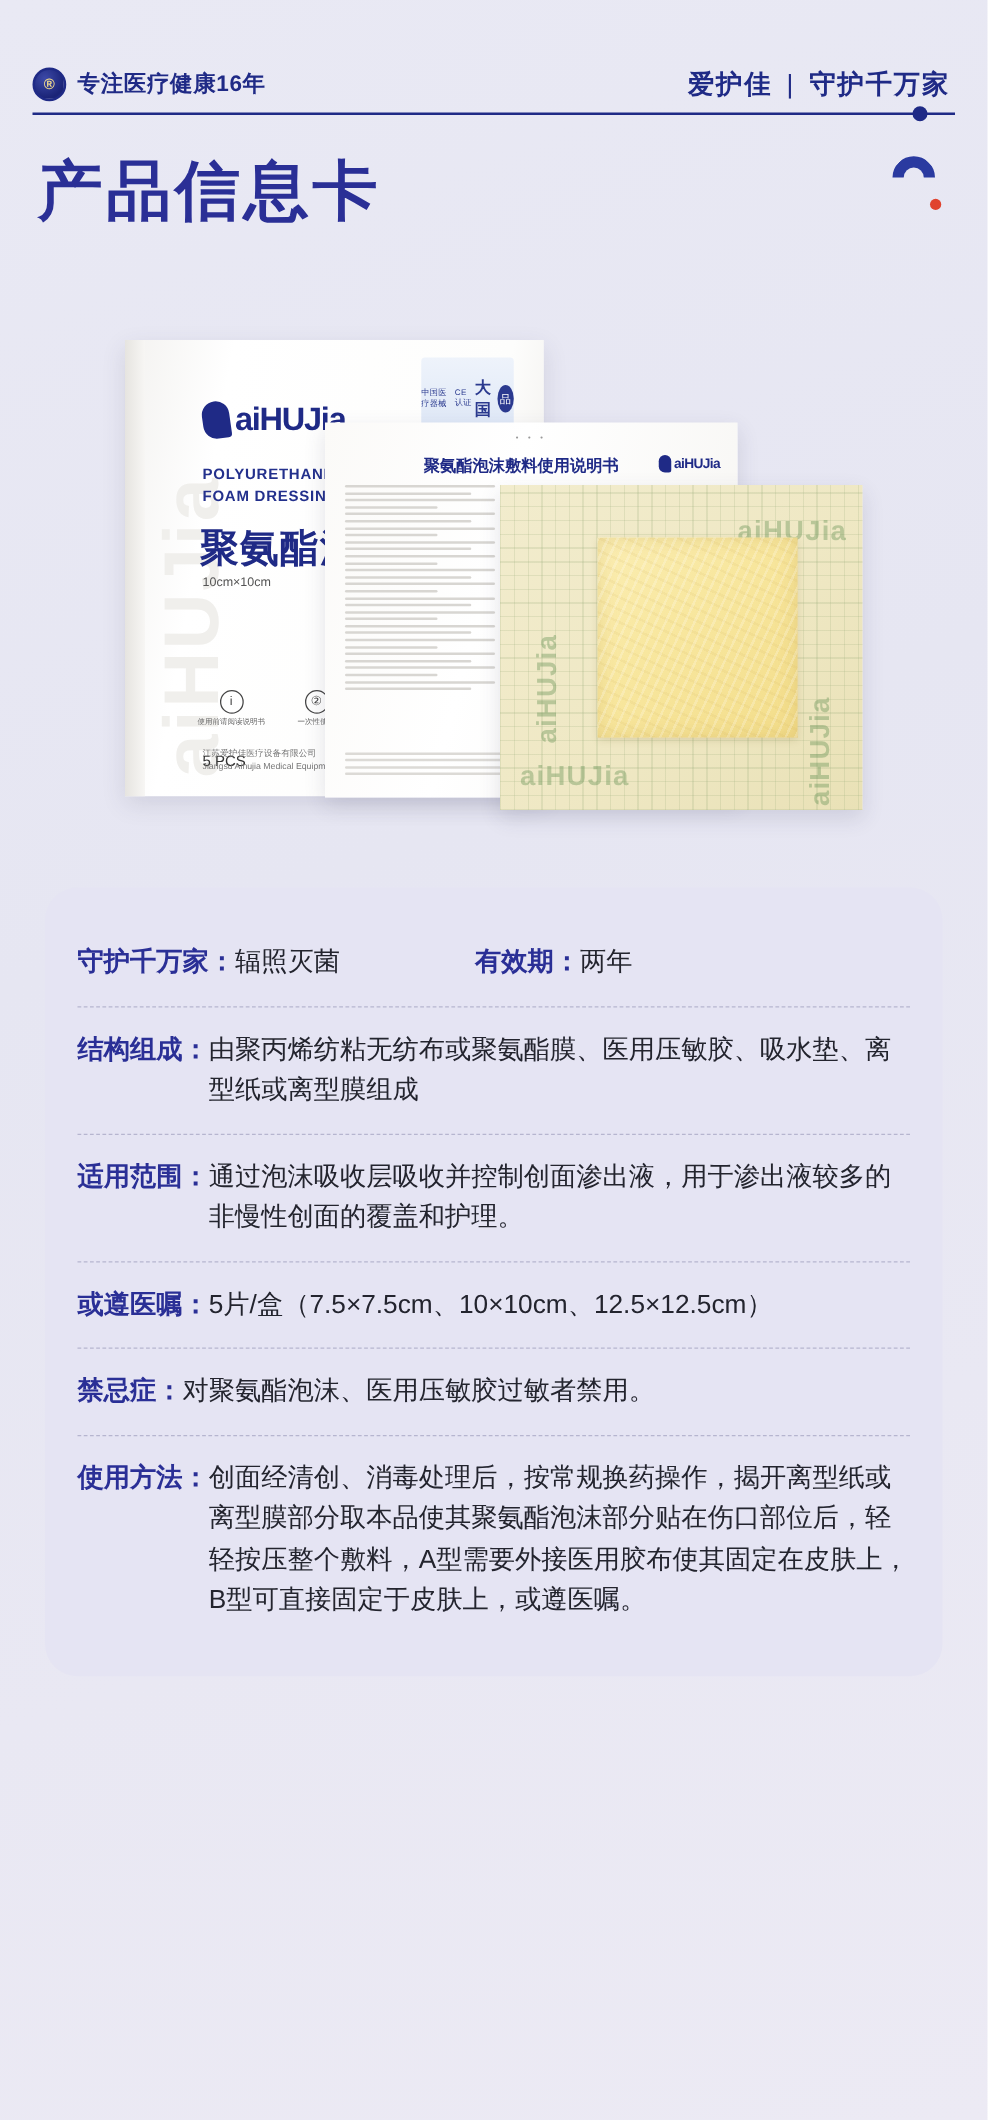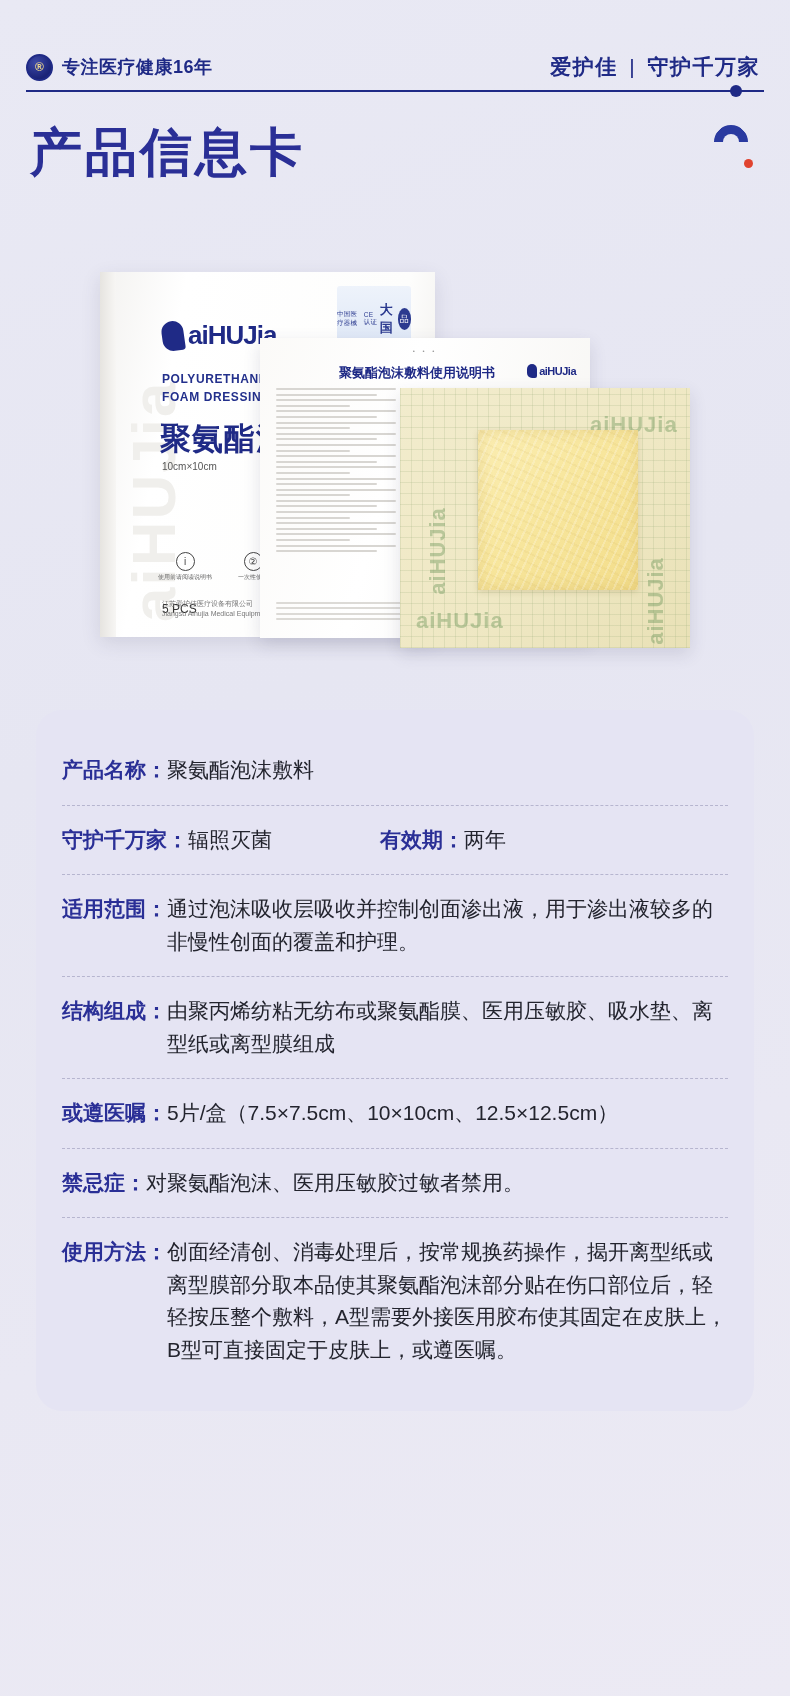--- a/index.html
+++ b/index.html
@@ -350,47 +350,43 @@
     <div class="wm v" style="left:-6px; top:150px;">aiHUJia</div>
     <div class="wm" style="left:190px; top:24px;">aiHUJia</div>
     <div class="wm v" style="right:-10px; top:200px;">aiHUJia</div>
     <div class="wm" style="left:16px; bottom:14px;">aiHUJia</div>
     <div class="foam"></div>
   </div>
 </div>
 
 <div class="info-card">
 
-  <div class="row">
-    <div class="label">产品名称：</div>
-    <div class="value">聚氨酯泡沫敷料</div>
-  </div>
 
   <div class="row double">
     <div class="seg">
       <div class="label">守护千万家：</div>
       <div class="value">辐照灭菌</div>
     </div>
     <div class="seg second">
       <div class="label">有效期：</div>
       <div class="value">两年</div>
     </div>
   </div>
 
   <div class="row">
+    <div class="label">结构组成：</div>
+    <div class="value">由聚丙烯纺粘无纺布或聚氨酯膜、医用压敏胶、吸水垫、离型纸或离型膜组成</div>
+  </div>
+
+  <div class="row">
     <div class="label">适用范围：</div>
     <div class="value">通过泡沫吸收层吸收并控制创面渗出液，用于渗出液较多的非慢性创面的覆盖和护理。</div>
   </div>
 
   <div class="row">
-    <div class="label">结构组成：</div>
-    <div class="value">由聚丙烯纺粘无纺布或聚氨酯膜、医用压敏胶、吸水垫、离型纸或离型膜组成</div>
-  </div>
-
-  <div class="row">
     <div class="label">或遵医嘱：</div>
     <div class="value">5片/盒（7.5×7.5cm、10×10cm、12.5×12.5cm）</div>
   </div>
 
   <div class="row">
     <div class="label">禁忌症：</div>
     <div class="value">对聚氨酯泡沫、医用压敏胶过敏者禁用。</div>
   </div>
 
   <div class="row">

